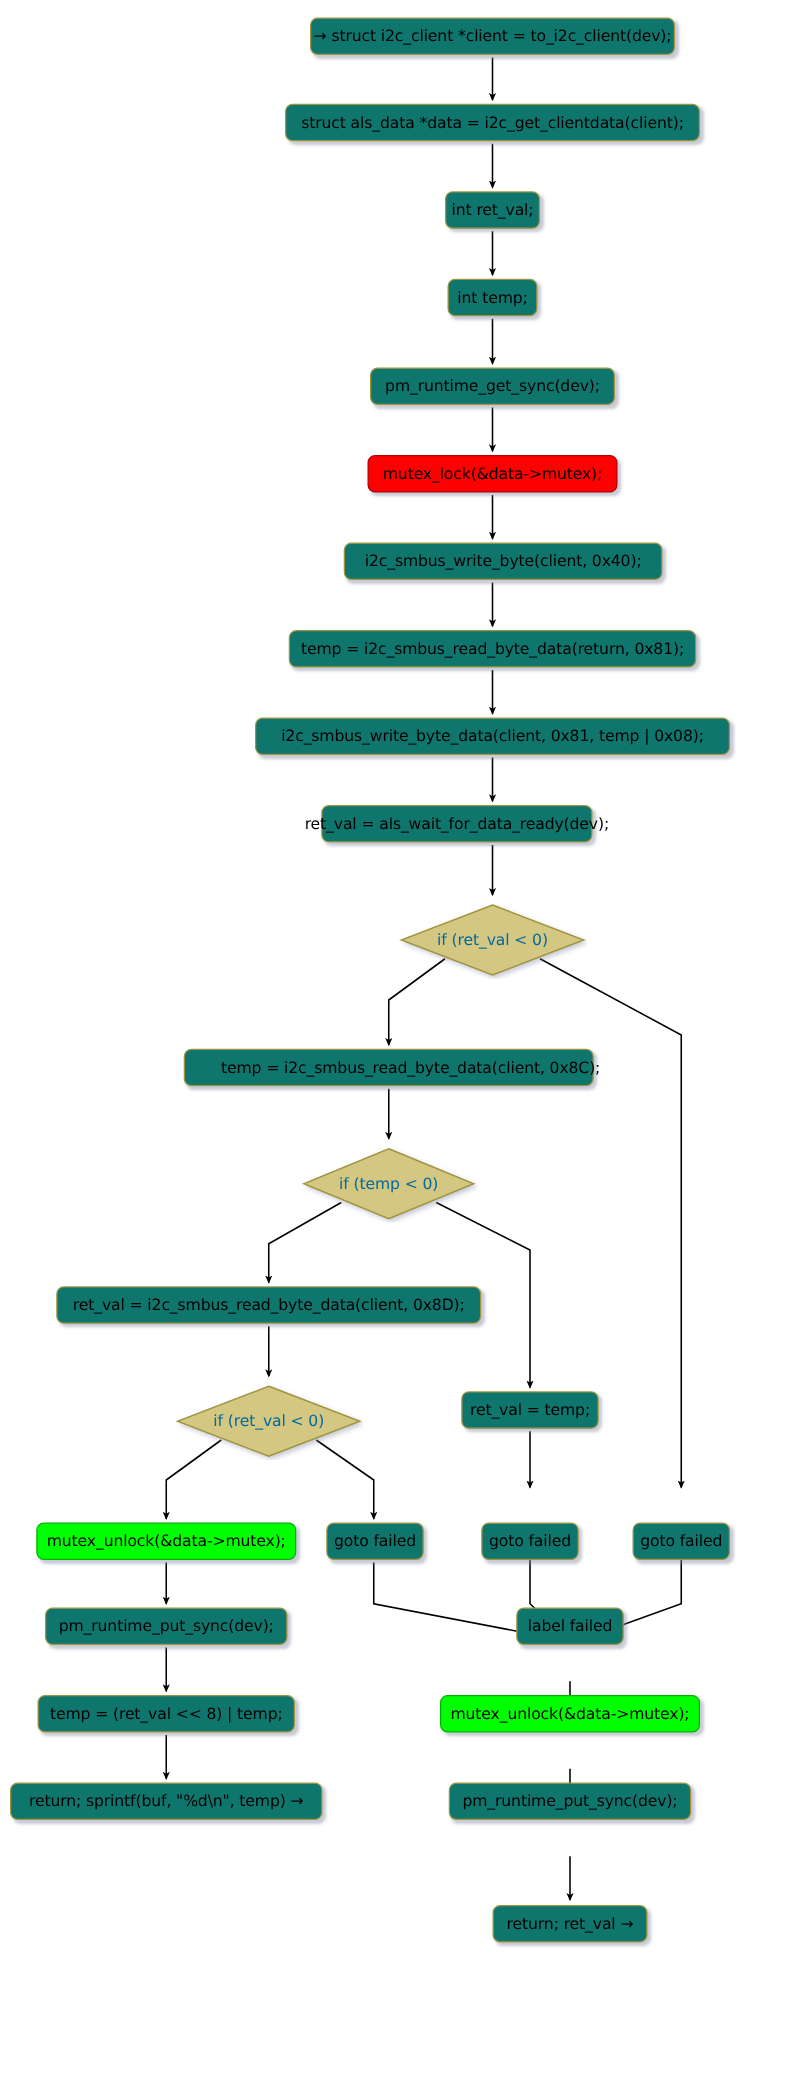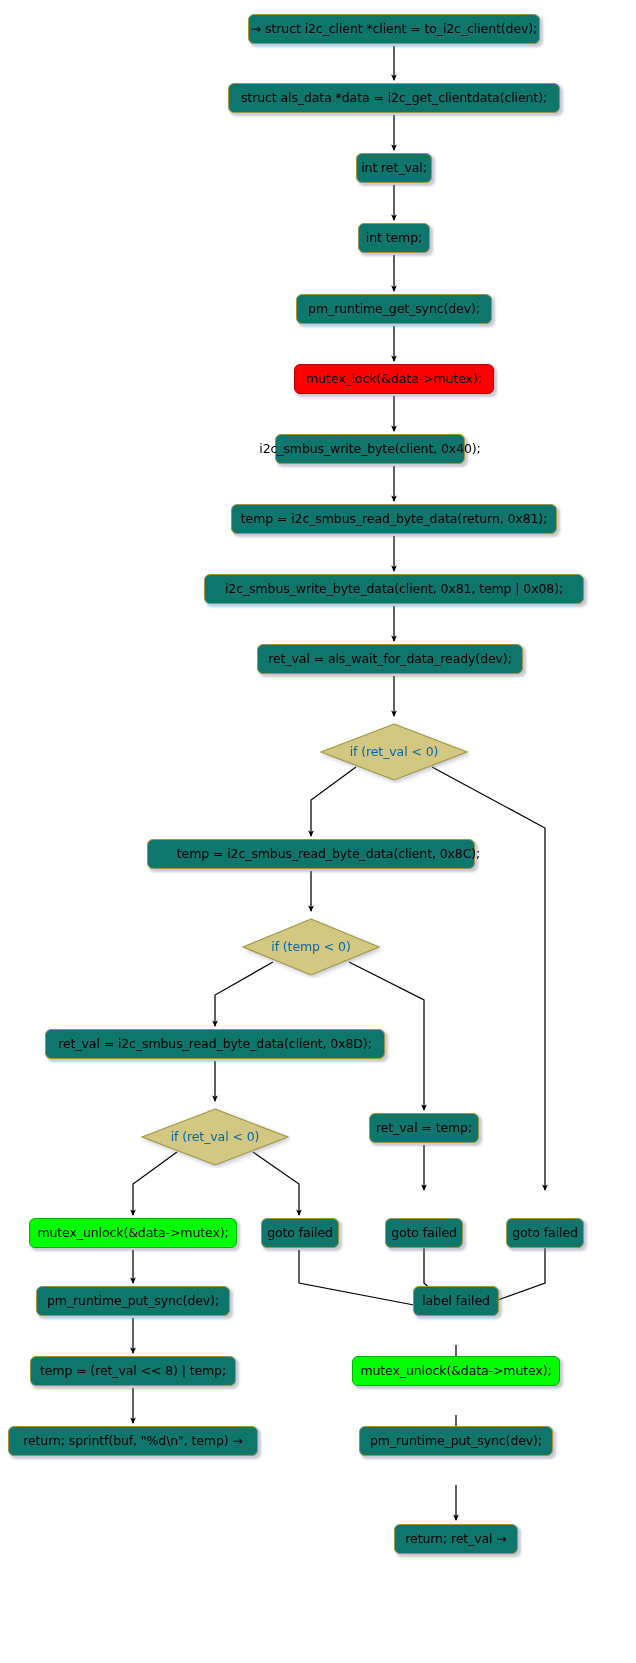--- a/index.html
+++ b/index.html
@@ -112,33 +112,33 @@
   </div>
 
   <div class="node rect" style="left:296px;top:294px;width:196px;">
     <span>pm_runtime_get_sync(dev);</span>
   </div>
 
   <div class="node rect red" style="left:294px;top:364px;width:200px;">
     <span>mutex_lock(&amp;data-&gt;mutex);</span>
   </div>
 
-  <div class="node rect" style="left:275px;top:434px;width:190px;">
+  <div class="node rect" style="left:275px;top:434px;width:255px;">
     <span>i2c_smbus_write_byte(client, 0x40);</span>
   </div>
 
   <div class="node rect" style="left:231px;top:504px;width:326px;">
     <span>temp = i2c_smbus_read_byte_data(return, 0x81);</span>
   </div>
 
   <div class="node rect" style="left:204px;top:574px;width:380px;">
     <span>i2c_smbus_write_byte_data(client, 0x81, temp | 0x08);</span>
   </div>
 
-  <div class="node rect" style="left:257px;top:644px;width:266px;">
+  <div class="node rect" style="left:257px;top:644px;width:217px;">
     <span>ret_val = als_wait_for_data_ready(dev);</span>
   </div>
 
   <div class="node diamond" style="left:318px;top:721px;width:152px;height:62px;">
     <svg class="dshape" viewBox="0 0 152 62">
       <polygon points="76,3 149,31 76,59 3,31" fill="#D3C781" stroke="#A09440" stroke-width="1.1" style="filter:drop-shadow(2.5px 2.5px 2.2px rgba(130,135,160,0.45))"></polygon>
     </svg>
     <span class="dlabel">if (ret_val &lt; 0)</span>
   </div>
 

